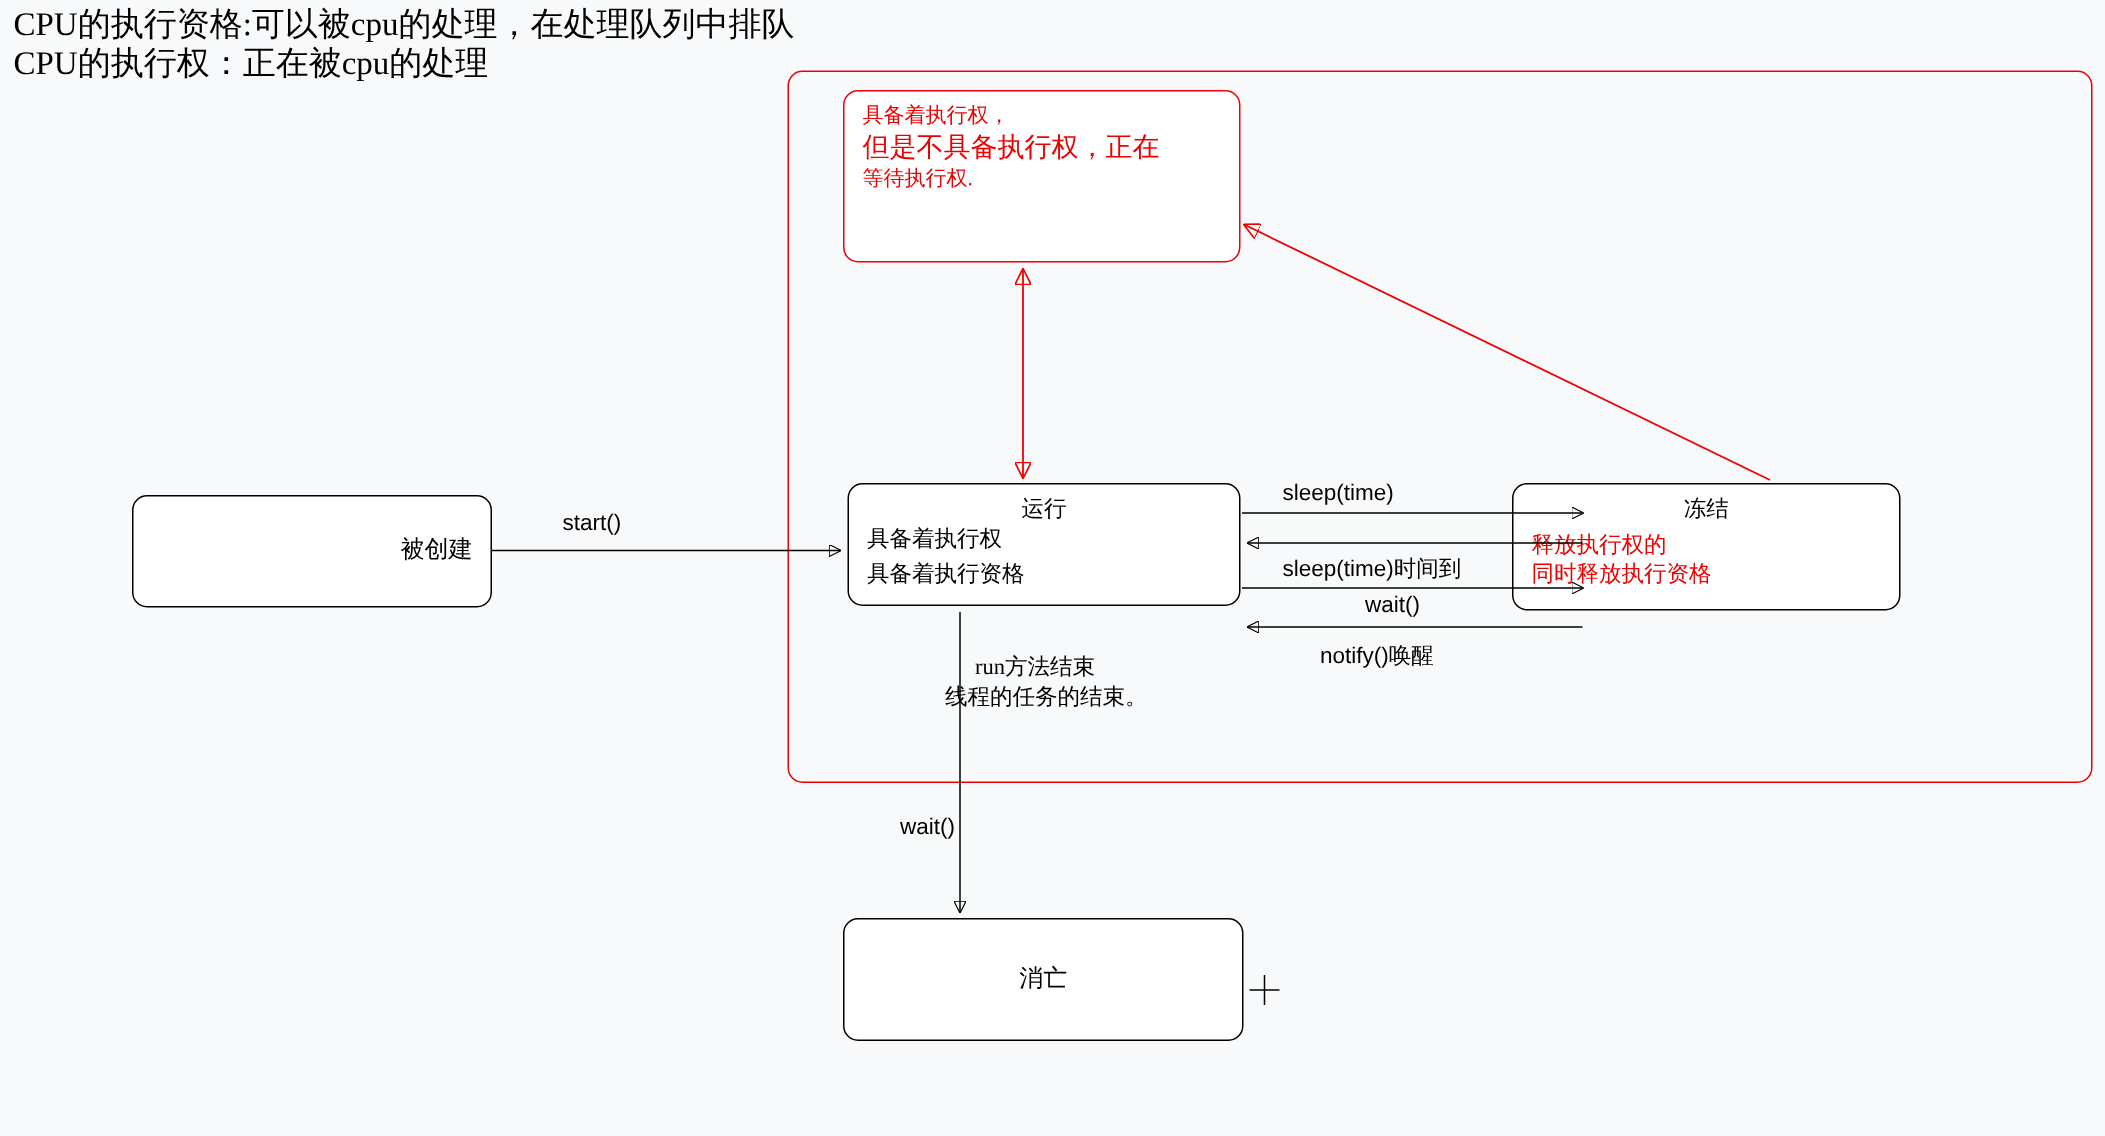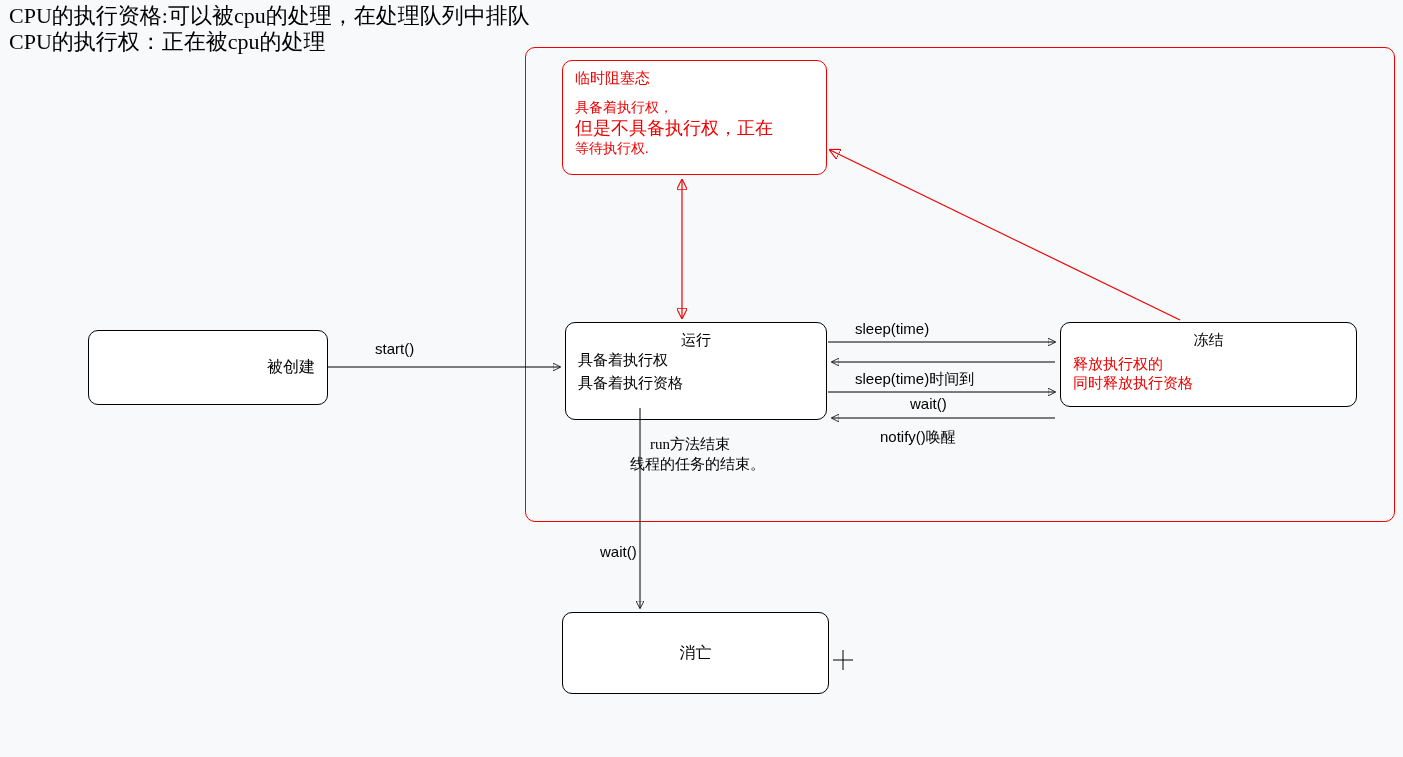--- a/index.html
+++ b/index.html
@@ -70,33 +70,32 @@
 <div class="heading" style="left:9px; top:1px;">CPU的执行资格:可以被cpu的处理，在处理队列中排队</div>
 <div class="heading" style="left:9px; top:27px;">CPU的执行权：正在被cpu的处理</div>
 
 <div class="red-container" style="left:525px; top:47px; width:870px; height:475px;"></div>
 
 <div class="box center" style="left:88px; top:330px; width:240px; height:75px; display:flex; align-items:center; justify-content:flex-end;">
   <span>被创建</span>
 </div>
 
 <div class="box box-red" style="left:562px; top:60px; width:265px; height:115px;">
-  <div style="font-size:15px; margin-bottom:10px;">临时阻塞态</div>
   <div style="font-size:14px;">具备着执行权，</div>
   <div style="font-size:18px;">但是不具备执行权，正在</div>
   <div style="font-size:14px;">等待执行权.</div>
 </div>
 
-<div class="box" style="left:565px; top:322px; width:262px; height:98px;">
+<div class="box" style="left:565px; top:322px; width:262px; height:82px;">
   <div class="center" style="font-size:15px;">运行</div>
   <div style="font-size:15px;">具备着执行权</div>
   <div style="font-size:15px; margin-top:4px;">具备着执行资格</div>
 </div>
 
-<div class="box" style="left:1060px; top:322px; width:297px; height:85px;">
+<div class="box" style="left:1008px; top:322px; width:259px; height:85px;">
   <div class="center" style="font-size:15px;">冻结</div>
   <div class="red-text" style="font-size:15px; margin-top:4px;">释放执行权的</div>
   <div class="red-text" style="font-size:15px;">同时释放执行资格</div>
 </div>
 
 <div class="box center" style="left:562px; top:612px; width:267px; height:82px; display:flex; align-items:center; justify-content:center;">
   <span>消亡</span>
 </div>
 
 <div class="label mono" style="left:375px; top:340px;">start()</div>

